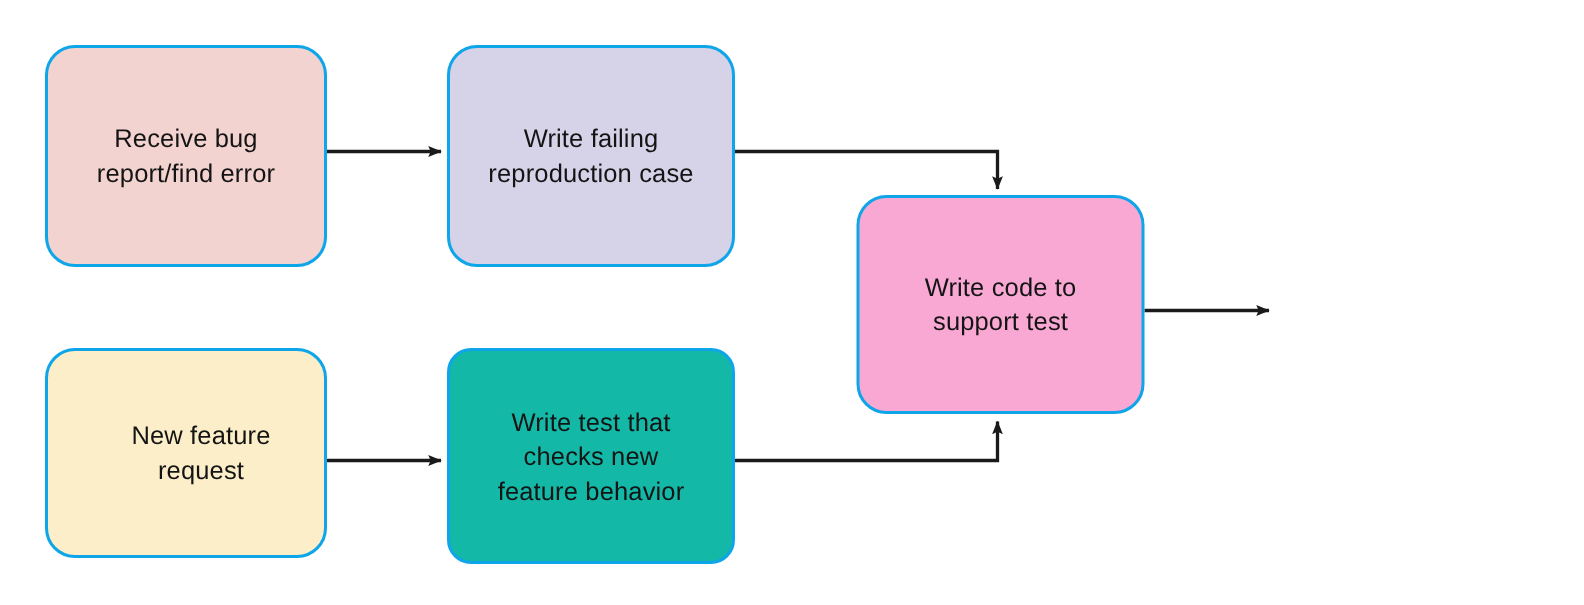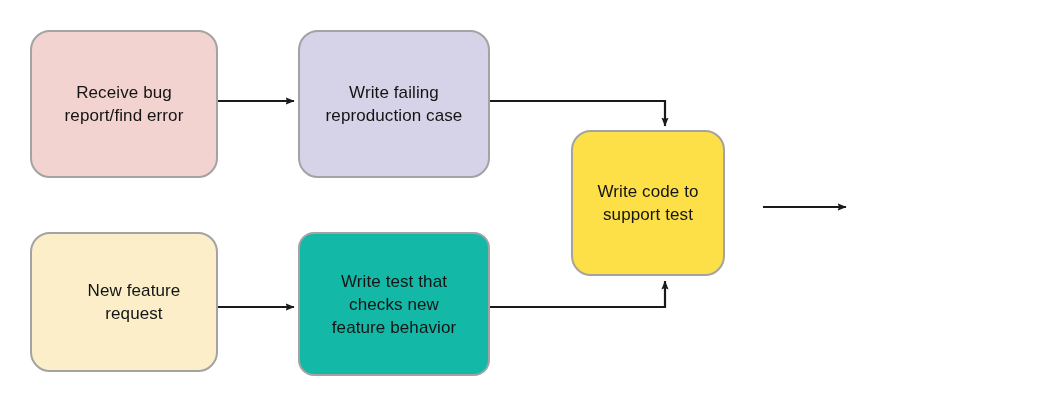--- a/index.html
+++ b/index.html
@@ -24,21 +24,21 @@
     position: absolute;
     left: 0;
     top: 0;
     width: 1056px;
     height: 403px;
     pointer-events: none;
   }
   .node {
     position: absolute;
     box-sizing: border-box;
-    border: 2px solid #a3a3a3;
+    border: 2px solid #0ea5e9;
     border-radius: 20px;
     display: flex;
     align-items: center;
     justify-content: center;
     text-align: center;
   }
   .node-label {
     font-family: "Liberation Sans", sans-serif;
     font-size: 17px;
     line-height: 23px;
@@ -91,19 +91,19 @@
     <span class="node-label">New feature
 request</span>
   </div>
 
   <div class="node" style="left: 298px; top: 232px; width: 192px; height: 144px; background: #14b8a6; border-radius: 16px;">
     <span class="node-label">Write test that
 checks new
 feature behavior</span>
   </div>
 
-  <div class="node" style="left: 571px; top: 130px; width: 154px; height: 146px; background: #fde047;">
+  <div class="node" style="left: 571px; top: 130px; width: 192px; height: 146px; background: #f9a8d4;">
     <span class="node-label">Write code to
 support test</span>
   </div>
 
 
 </div>
 
 </body></html>

